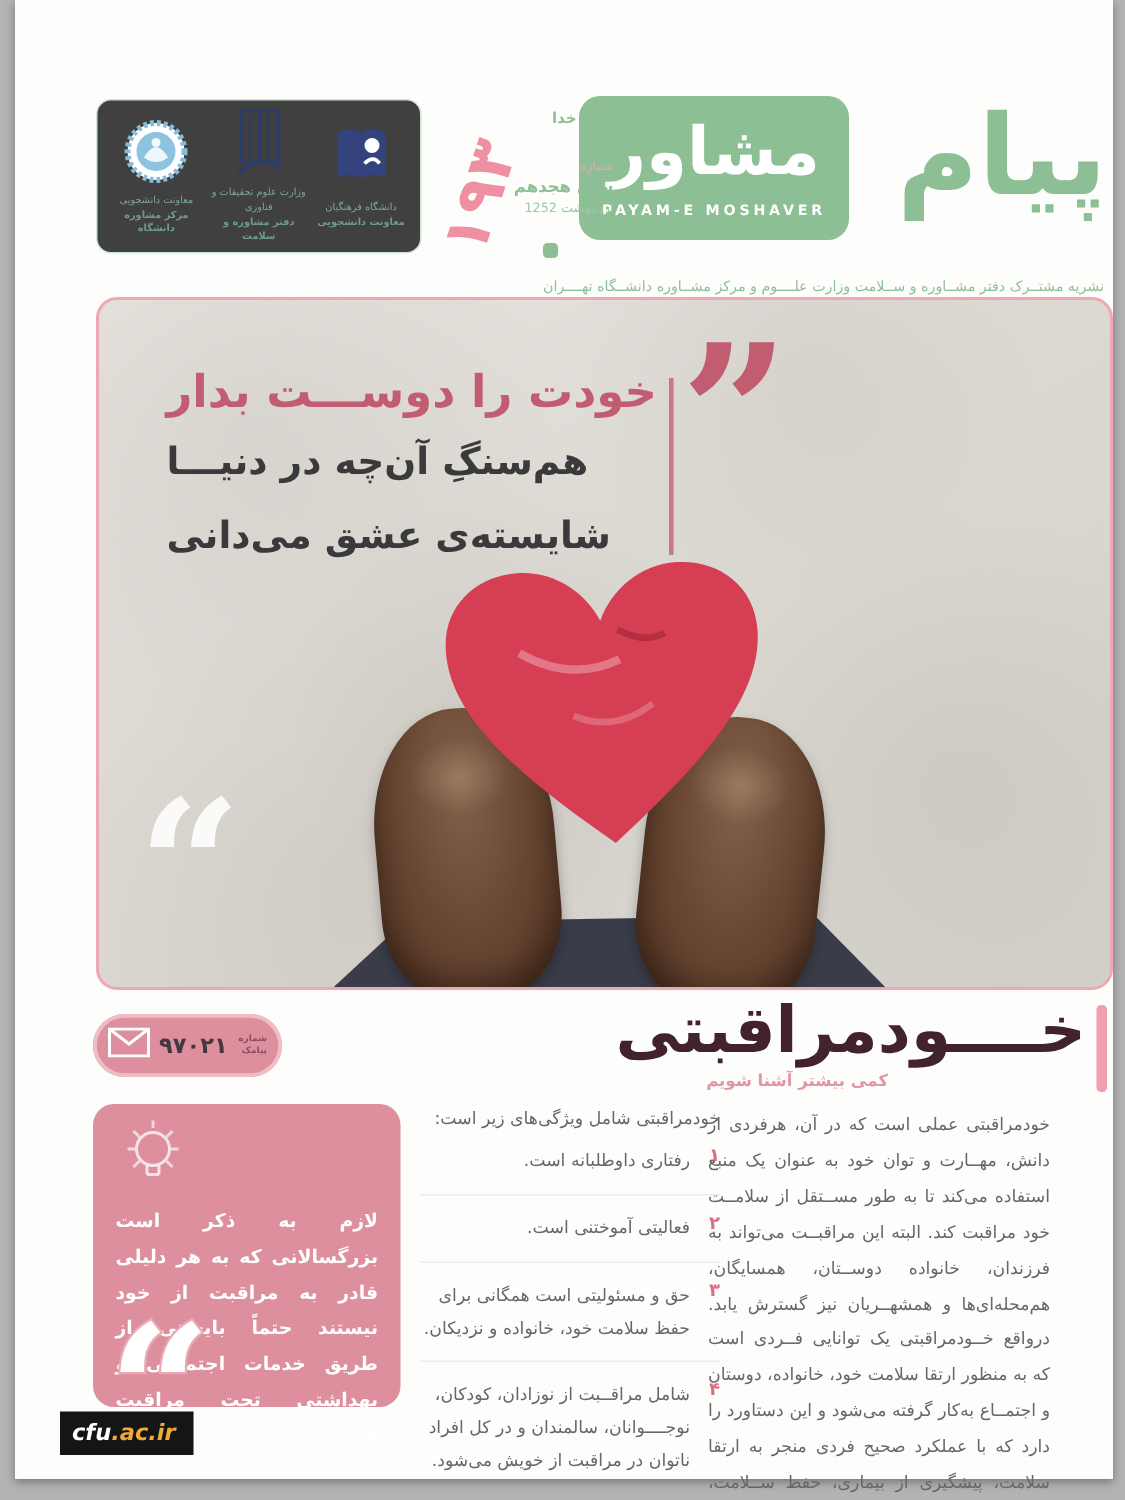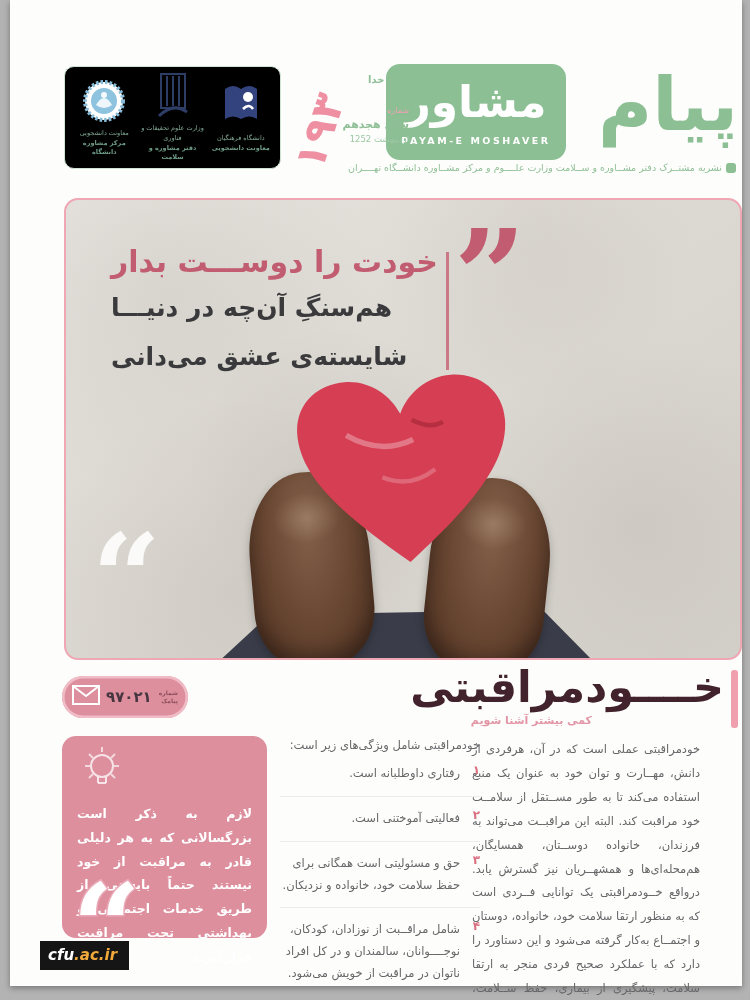--- a/index.html
+++ b/index.html
@@ -3,21 +3,21 @@
 <meta charset="utf-8">
 <style>
   * { margin:0; padding:0; box-sizing:border-box; }
   body { background:#b3b3b4; font-family:"DejaVu Sans", sans-serif; }
   .stage { position:relative; width:750px; height:1000px; background:#b3b3b4; overflow:hidden; }
   .page  { position:absolute; left:10px; top:0; width:732px; height:986px; background:#fdfdfc;
            box-shadow:0 2px 6px rgba(0,0,0,.35); }
 
   
   .logos-box { position:absolute; left:54px; top:66px; width:217px; height:103px;
-               background:#000000; border:1px solid #cfe4d4; border-radius:10px;
+               background:#404040; border:1px solid #cfe4d4; border-radius:10px;
                display:flex; flex-direction:row; align-items:center; justify-content:space-evenly; padding:6px 4px; }
   .logo-cell { width:66px; display:flex; flex-direction:column; align-items:center; gap:4px; }
   .logo-art  { width:44px; height:48px; display:flex; align-items:center; justify-content:center; }
   .logo-cap  { font-size:6.5px; color:#7fa893; text-align:center; line-height:1.5; direction:rtl; }
   .logo-cap .l2 { font-weight:bold; color:#6e9c86; }
 
   .bismillah { position:absolute; left:336px; top:74px; width:70px; font-size:10px; color:#8fbf96;
                direction:rtl; text-align:right; font-weight:bold; }
 
   .masthead { position:absolute; right:4px; top:58px; display:flex; flex-direction:row-reverse;
@@ -29,21 +29,21 @@
   .mast-box .en { font-size:9.5px; font-weight:bold; color:#fff; letter-spacing:2.5px; }
 
   .issue-num  { position:absolute; left:277px; top:92px; width:64px; height:78px;
                 display:flex; align-items:center; justify-content:center;
                 font-size:42px; font-weight:900; color:#ee8fa2; transform:rotate(-72deg); }
   .issue-meta { position:absolute; left:327px; top:106px; width:72px; direction:rtl; text-align:right; }
   .issue-meta .lbl  { font-size:8px;  color:#eea2b2; margin-bottom:3px; }
   .issue-meta .yr   { font-size:11px; color:#8fbf96; font-weight:bold; margin-bottom:3px; }
   .issue-meta .dt   { font-size:8.5px; color:#9cc7a3; }
 
-  .subline { position:absolute; right:6px; top:162px; direction:rtl; display:flex; align-items:flex-end; gap:4px; }
+  .subline { position:absolute; right:6px; top:162px; direction:rtl; display:flex; align-items:flex-end; gap:14px;flex-direction:column; }
   .subline .sq  { width:10px; height:10px; background:#8cbf93; border-radius:3px; flex:none; }
   .subline .txt { font-size:9.5px; color:#8fbf96; white-space:nowrap; }
 
   
   .hero { position:absolute; left:54px; top:198px; width:678px; height:462px;
           border-radius:14px; border:2px solid #f0a7b4; overflow:hidden;
           background:
             radial-gradient(circle at 15% 20%, rgba(120,115,105,.10), transparent 30%),
             radial-gradient(circle at 70% 10%, rgba(120,115,105,.08), transparent 25%),
             radial-gradient(circle at 40% 60%, rgba(110,105,95,.10), transparent 30%),

